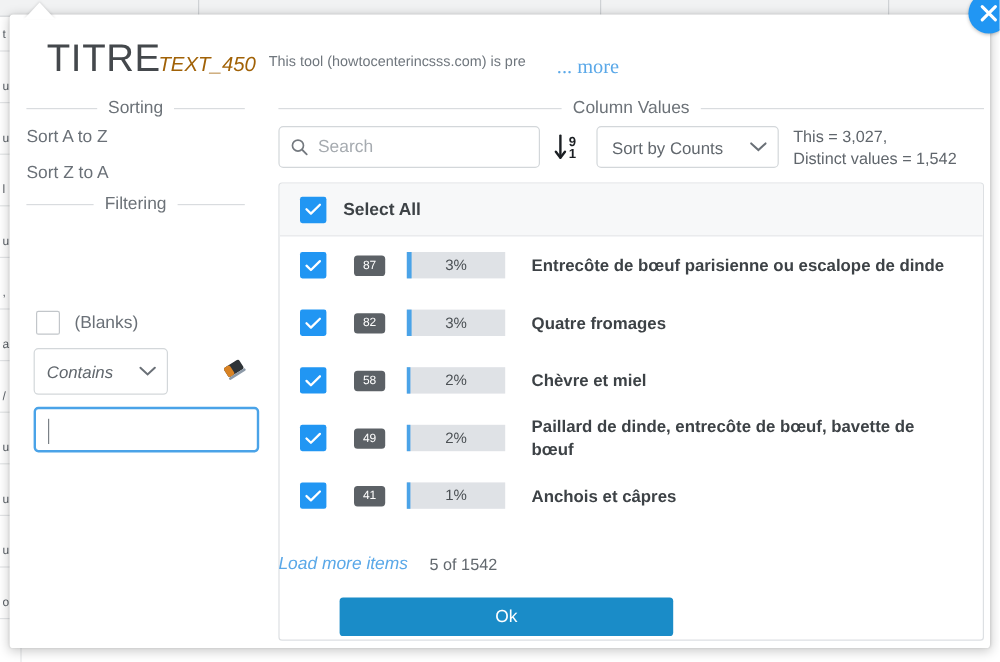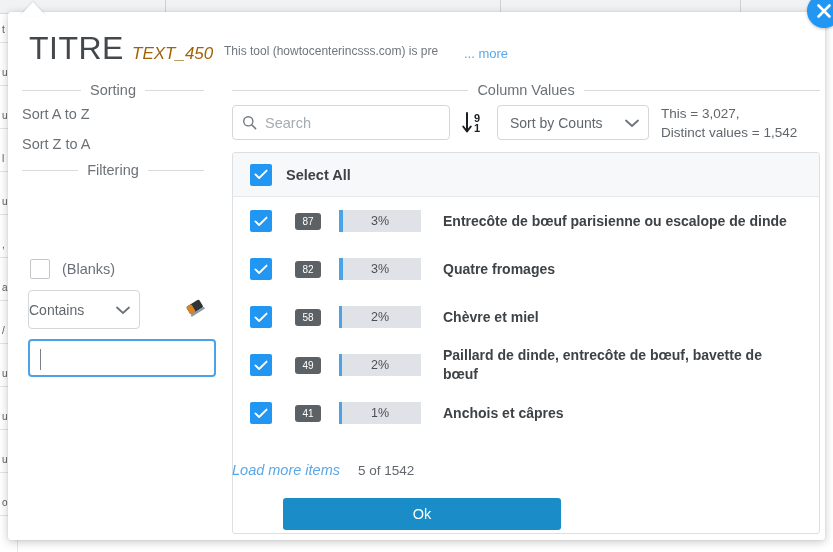--- a/index.html
+++ b/index.html
@@ -106,21 +106,21 @@
 
   
   .dlg-header {
     position: absolute;
     left: 0; top: 0;
     width: 100%;
     height: 58px;
   }
   .title {
     position: absolute;
-    left: 21px;
+    left: 31px;
     top: 18px;
     font-size: 32px;
     font-weight: 400;
     color: #44484c;
     letter-spacing: 0.5px;
     font-family: "Liberation Sans", sans-serif;
   }
   .subtitle {
     position: absolute;
     left: 124px;
@@ -136,24 +136,24 @@
     top: 32px;
     font-size: 12px;
     color: #6f767d;
     font-family: "Liberation Sans", sans-serif;
     white-space: nowrap;
   }
   .more-link {
     position: absolute;
     left: 456px;
     top: 34px;
-    font-size: 13px;
+    font-size: 17px;
     color: #5aa8e8;
     cursor: pointer;
-    font-family: Liberation Sans, sans-serif;
+    font-family: Liberation Serif, serif;
   }
 
   
   .legend-wrap {
     position: absolute;
     display: flex;
     align-items: center;
   }
   .legend-line {
     height: 1px;
@@ -211,21 +211,23 @@
     border-radius: 4px;
     background: #fff;
     display: flex;
     align-items: center;
     cursor: pointer;
     box-sizing: border-box;
   }
   .contains-select .sel-text {
     font-size: 14px;
     color: #61676d;
-    font-family: "Liberation Sans", sans-serif;
+    margin-left: 10px;
+    font-family: "Liberation Sans", sans-serif;
+    font-style: italic;
   }
   .chev {
     margin-left: auto;
     margin-right: 9px;
   }
 
   .eraser-btn {
     position: absolute;
     left: 175px;
     top: 222px;

